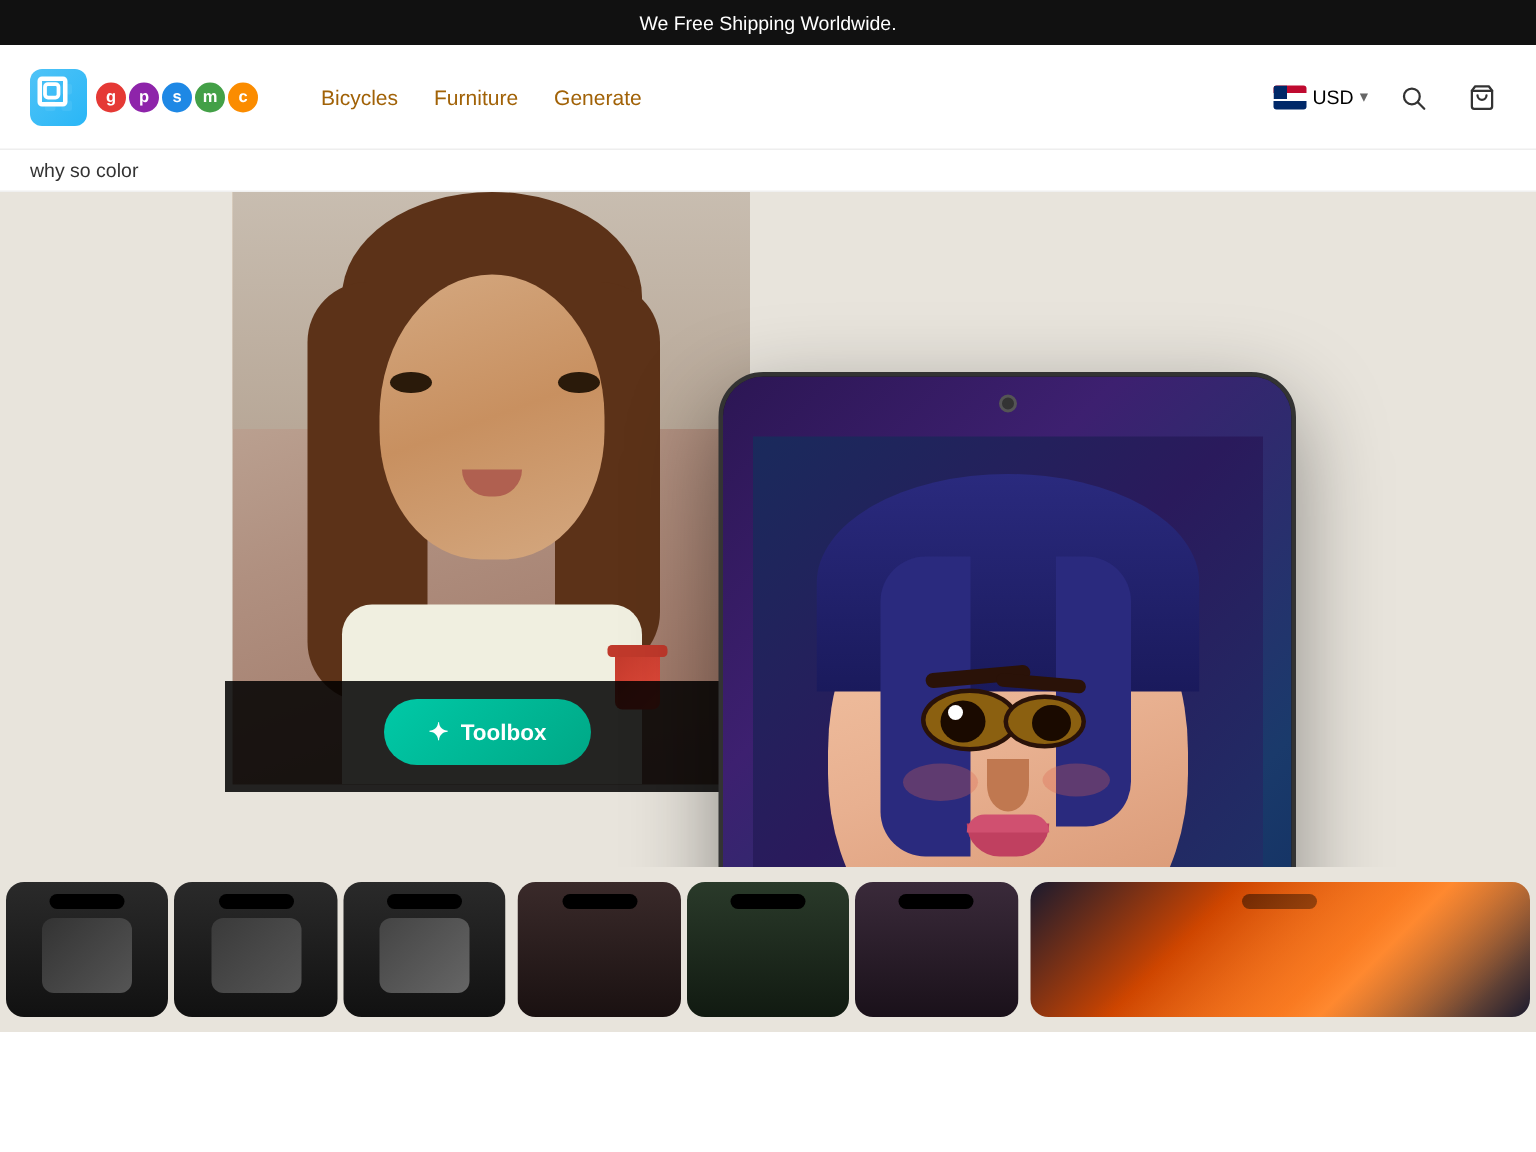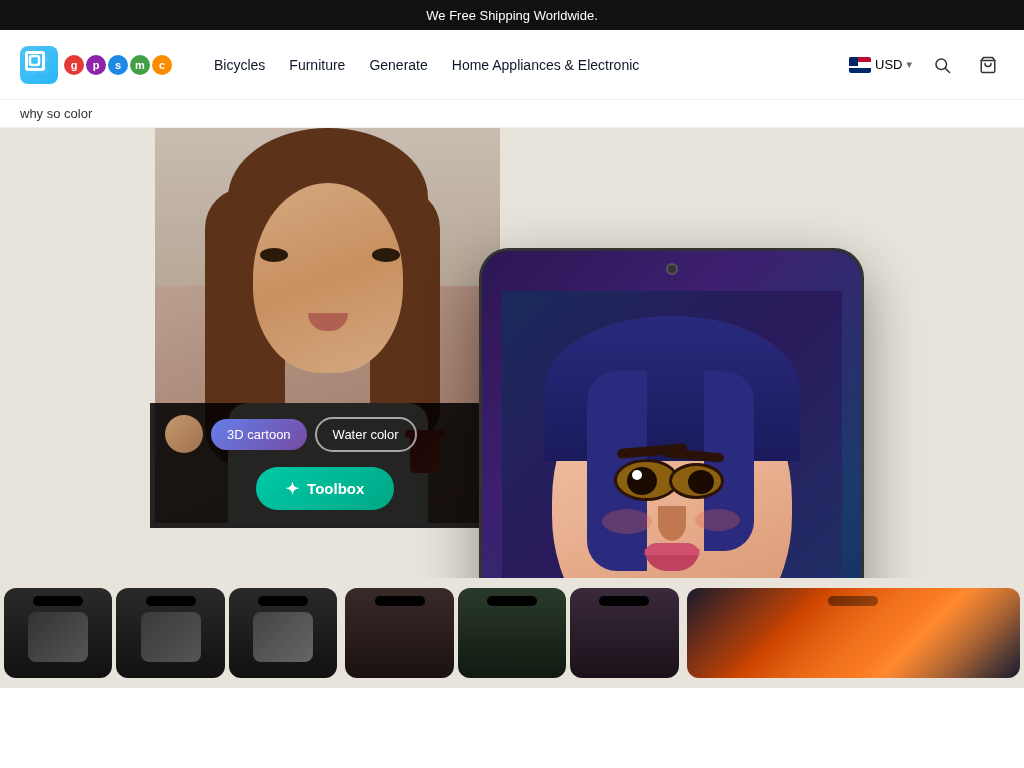--- a/index.html
+++ b/index.html
@@ -77,21 +77,21 @@
 
     .nav {
       display: flex;
       align-items: center;
       gap: 0;
       flex: 1;
     }
 
     .nav-item {
       font-size: 14px;
-      color: #0f172a;
+      color: #a16207;
       padding: 8px 12px;
       cursor: pointer;
       white-space: nowrap;
     }
 
     .nav-why {
       font-size: 13px;
       color: #333;
       white-space: nowrap;
     }
@@ -302,21 +302,20 @@
       <div class="logo-letter" style="background:#1e88e5">s</div>
       <div class="logo-letter" style="background:#43a047">m</div>
       <div class="logo-letter" style="background:#fb8c00">c</div>
     </div>
   </div>
 
   <nav class="nav">
     <span class="nav-item">Bicycles</span>
     <span class="nav-item">Furniture</span>
     <span class="nav-item">Generate</span>
-    <span class="nav-item">Home Appliances &amp; Electronic</span>
   </nav>
 
   <div class="header-right">
     <div class="currency-selector">
       <div class="flag"></div>
       <span>USD</span>
       <span style="font-size:11px;color:#666">▾</span>
     </div>
     <div class="icon-btn">
       <svg width="18" height="18" viewBox="0 0 24 24" fill="none" stroke="#333" stroke-width="2" stroke-linecap="round">
@@ -361,28 +360,20 @@
         <div style="position:absolute;top:185px;left:50%;transform:translateX(-50%);width:40px;height:18px;background:#b06050;border-radius:0 0 20px 20px;"></div>
 
         <div style="position:absolute;bottom:0;left:50%;transform:translateX(-50%);width:200px;height:120px;background:#f0efe0;border-radius:20px 20px 0 0;"></div>
 
         <div style="position:absolute;bottom:50px;right:60px;width:30px;height:40px;background:linear-gradient(135deg,#c0392b,#e74c3c);border-radius:5px;"></div>
         <div style="position:absolute;bottom:85px;right:55px;width:40px;height:8px;background:#c0392b;border-radius:3px;"></div>
       </div>
     </div>
 
     <div class="photo-bottom-ui">
-      <div class="style-options">
-
-        <div class="style-thumb" style="background:linear-gradient(135deg,#c49a6c,#a07050);"></div>
-
-        <button class="style-btn style-btn-3d">3D cartoon</button>
-
-        <button class="style-btn style-btn-water">Water color</button>
-      </div>
 
       <button class="generate-btn">
         <span style="font-size:16px;">✦</span>
         <span>Toolbox</span>
       </button>
     </div>
 
     <div class="phone-overlay">
       <div class="phone-screen">
         <div class="phone-camera"></div>

